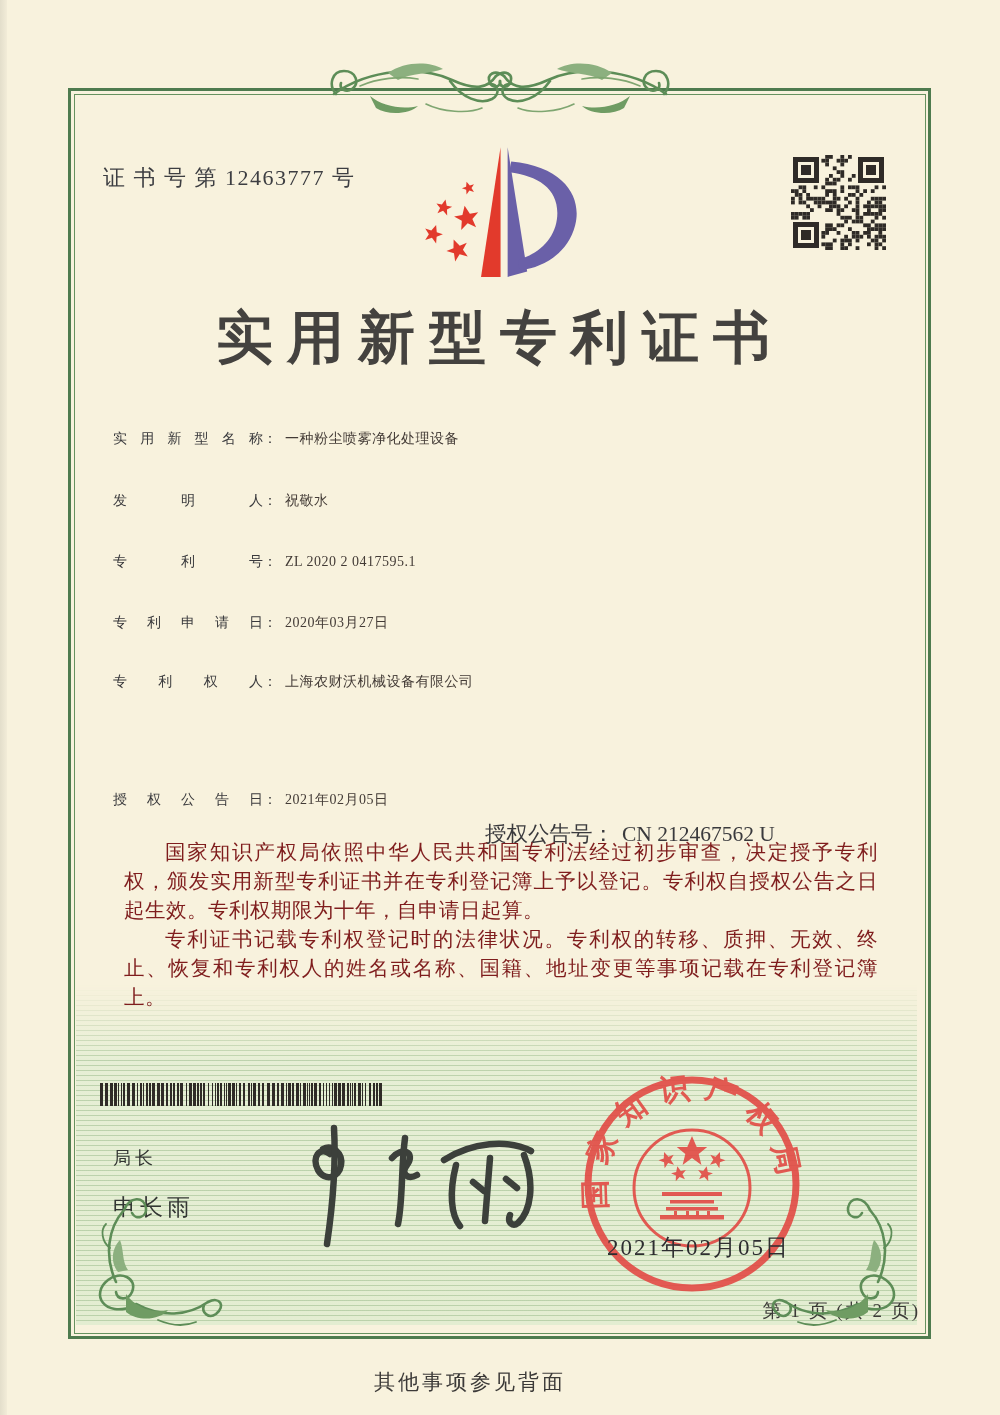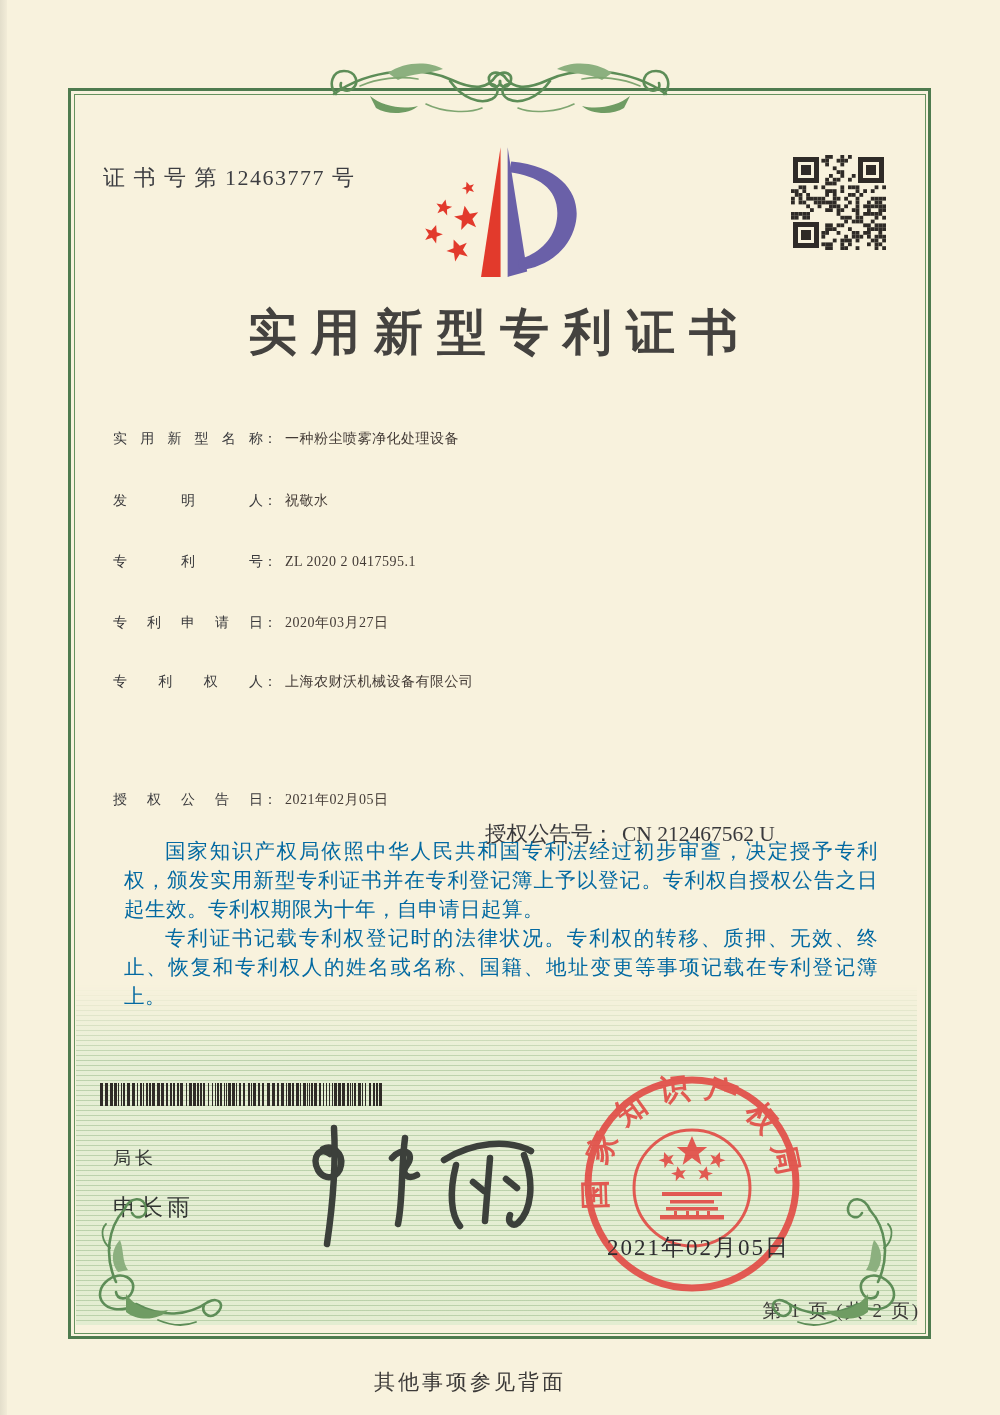--- a/index.html
+++ b/index.html
@@ -14,34 +14,34 @@
   .green-zone{position:absolute;left:76px;top:985px;width:841px;height:340px;z-index:1;
     background-image:repeating-linear-gradient(to bottom,rgba(122,165,108,.38) 0 1px,rgba(122,165,108,0) 1px 5px),
                      linear-gradient(#e7efd6,#e3edd1);
     -webkit-mask-image:linear-gradient(to bottom,transparent 0,#000 22%);
     mask-image:linear-gradient(to bottom,transparent 0,#000 22%);}
 
   
   .cert-no{position:absolute;left:103px;top:163px;font-size:22px;color:#3d3e42;letter-spacing:1.5px;z-index:3;}
   .logo{position:absolute;left:408px;top:142px;width:178px;height:142px;z-index:3;}
   .qr{position:absolute;left:791px;top:155px;width:95px;height:95px;z-index:3;}
-  .title{position:absolute;left:0;right:0;top:300px;text-align:center;font-size:49px;font-weight:600;
+  .title{position:absolute;left:0;right:0;top:300px;text-align:center;font-size:57px;font-weight:600;
          color:#44423f;letter-spacing:14px;z-index:3;}
 
   
   .row{position:absolute;left:113px;font-size:14px;color:#3a3a3d;z-index:3;white-space:nowrap;}
   .row .lbl{display:inline-block;width:150px;text-align:justify;text-align-last:justify;color:#3a3a3d;vertical-align:top;}
   .row .colon{margin-right:8px;}
   .row .val{color:#433b36;letter-spacing:.5px;}
   .row2{position:absolute;left:485px;font-size:21.5px;color:#3a3a3d;z-index:3;white-space:nowrap;}
   .row2 .colon{margin-right:8px;}
 
   
   .paras{position:absolute;left:124px;top:838px;width:754px;z-index:3;}
-  .paras p{margin:0;font-size:20.5px;line-height:29px;color:#0369a1;text-indent:2em;text-align:justify;letter-spacing:.5px;font-family:Liberation Mono, monospace;}
+  .paras p{margin:0;font-size:20.5px;line-height:29px;color:#7f1d1d;text-indent:2em;text-align:justify;letter-spacing:.5px;}
 
   
   .barcode{position:absolute;left:100px;top:1083px;width:284px;height:23px;z-index:3;}
   .officer-title{position:absolute;left:113px;top:1146px;font-size:18px;color:#333633;letter-spacing:4px;z-index:3;}
   .officer-name{position:absolute;left:113px;top:1192px;font-size:23px;color:#333633;letter-spacing:4px;z-index:3;}
   .signature{position:absolute;left:278px;top:1118px;width:260px;height:130px;z-index:3;}
   .seal{position:absolute;left:580px;top:1072px;width:224px;height:224px;z-index:2;}
   .seal-date{position:absolute;left:607px;top:1232px;font-size:23px;color:#2d2d30;letter-spacing:2px;z-index:3;}
   .page-no{position:absolute;left:0;right:80px;top:1298px;text-align:right;font-size:19px;color:#3c3a38;letter-spacing:2px;z-index:3;}
   .back-note{position:absolute;left:0;right:60px;top:1360px;text-align:center;font-size:21px;color:#3c3a38;letter-spacing:3px;margin-top:8px;}

